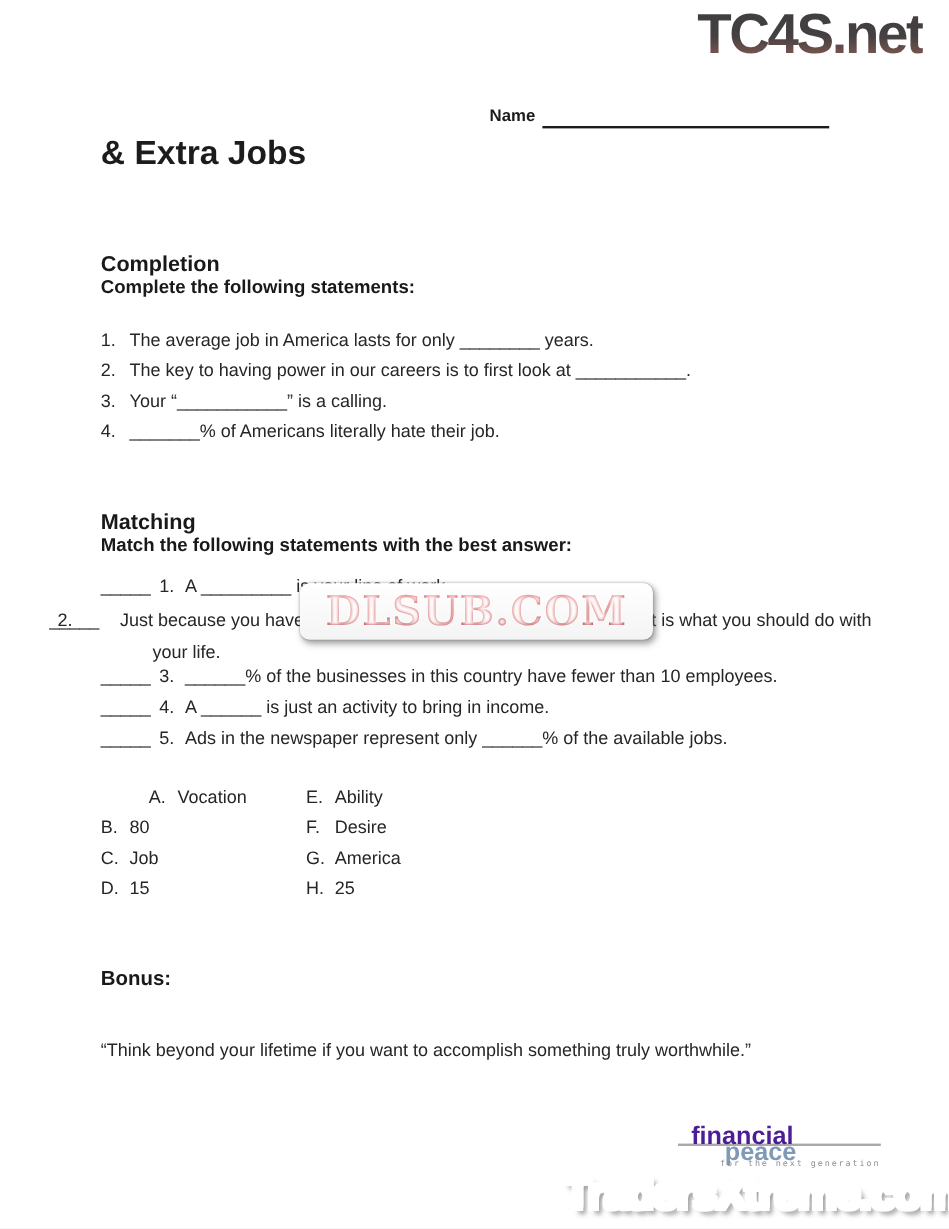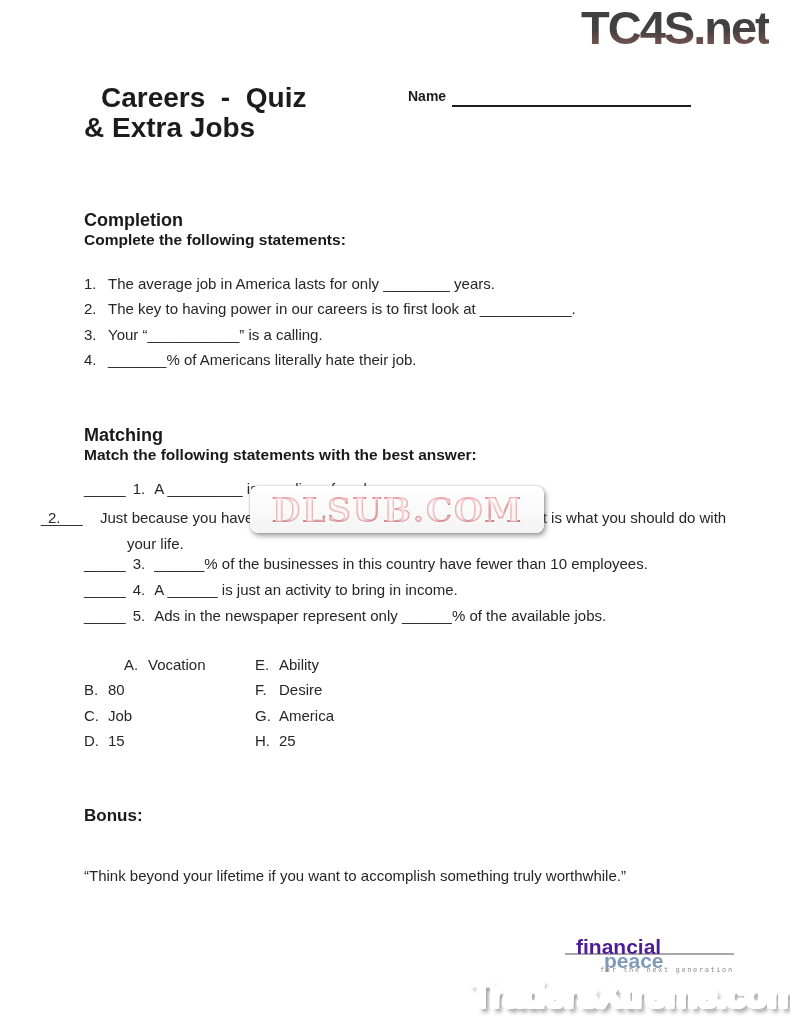--- a/index.html
+++ b/index.html
@@ -79,21 +79,20 @@
                 4px 5px 4px rgba(120,120,120,.8);
   }
 </style>
 </head>
 <body>
 
 <div class="page">
 
   <div class="abs wm-top">TC4S.net</div>
 
-  <div class="abs title-1">Careers  -  Quiz</div>
   <div class="abs title-2">&amp; Extra Jobs</div>
 
   <div class="abs name-label">Name</div>
   <div class="abs name-line"></div>
 
   <div class="abs h-sec" style="left:84px;top:210px;">Completion</div>
   <div class="abs h-sub" style="left:84px;top:231px;">Complete the following statements:</div>
 
   <div class="abs line" style="left:84px;top:275px;"><span class="num">1.</span><span>The average job in America lasts for only ________ years.</span></div>
   <div class="abs line" style="left:84px;top:300px;"><span class="num">2.</span><span>The key to having power in our careers is to first look at ___________.</span></div>

